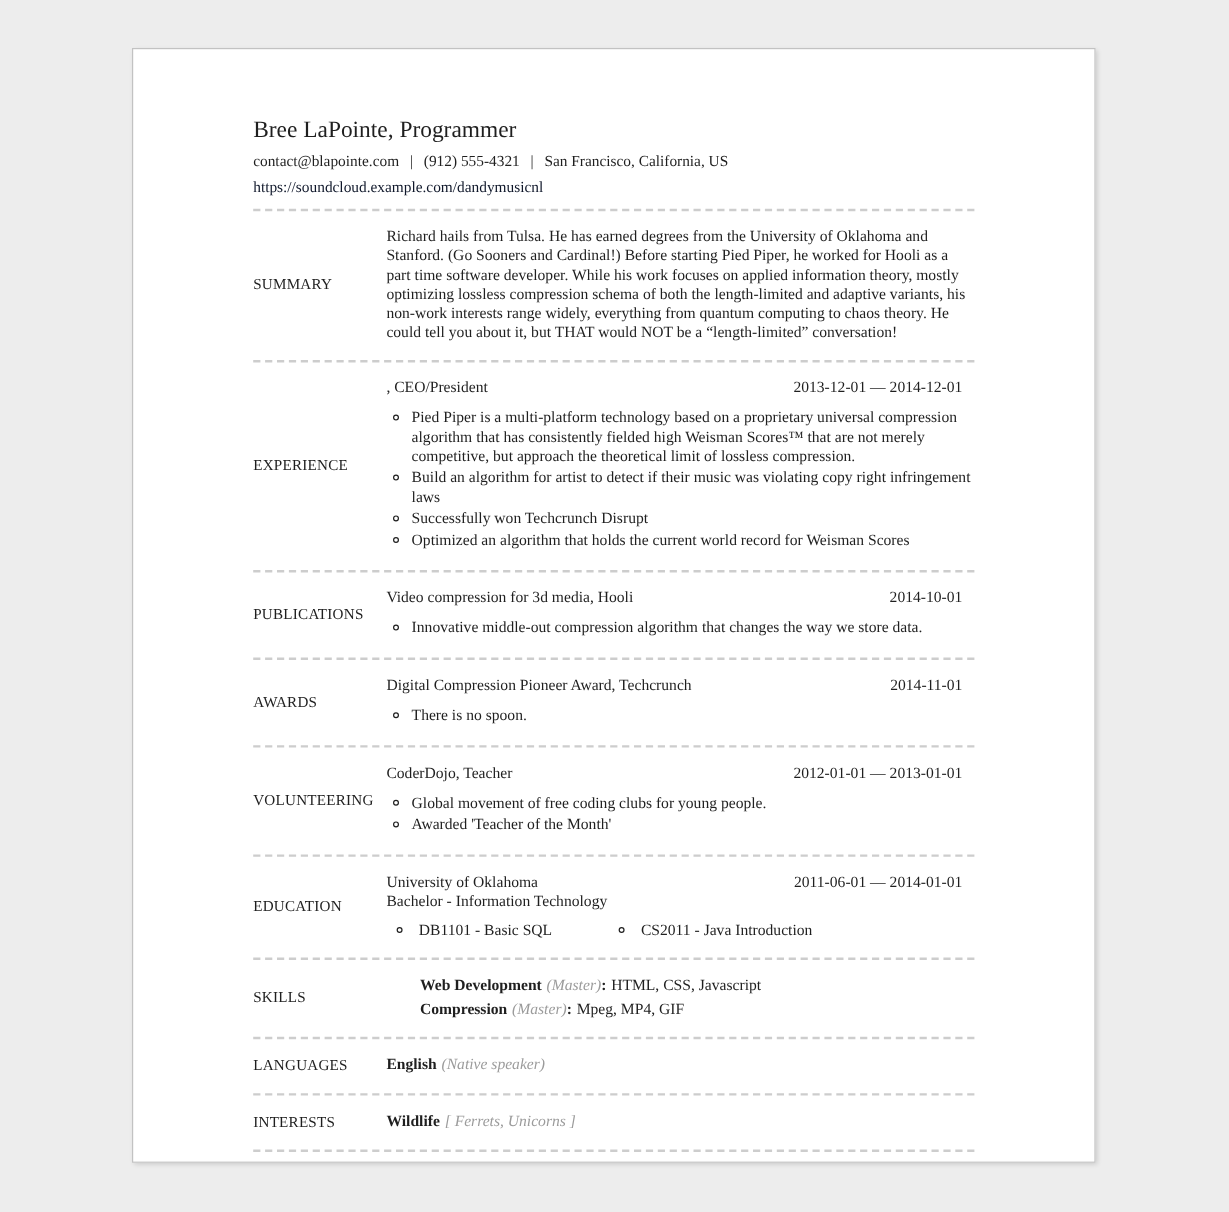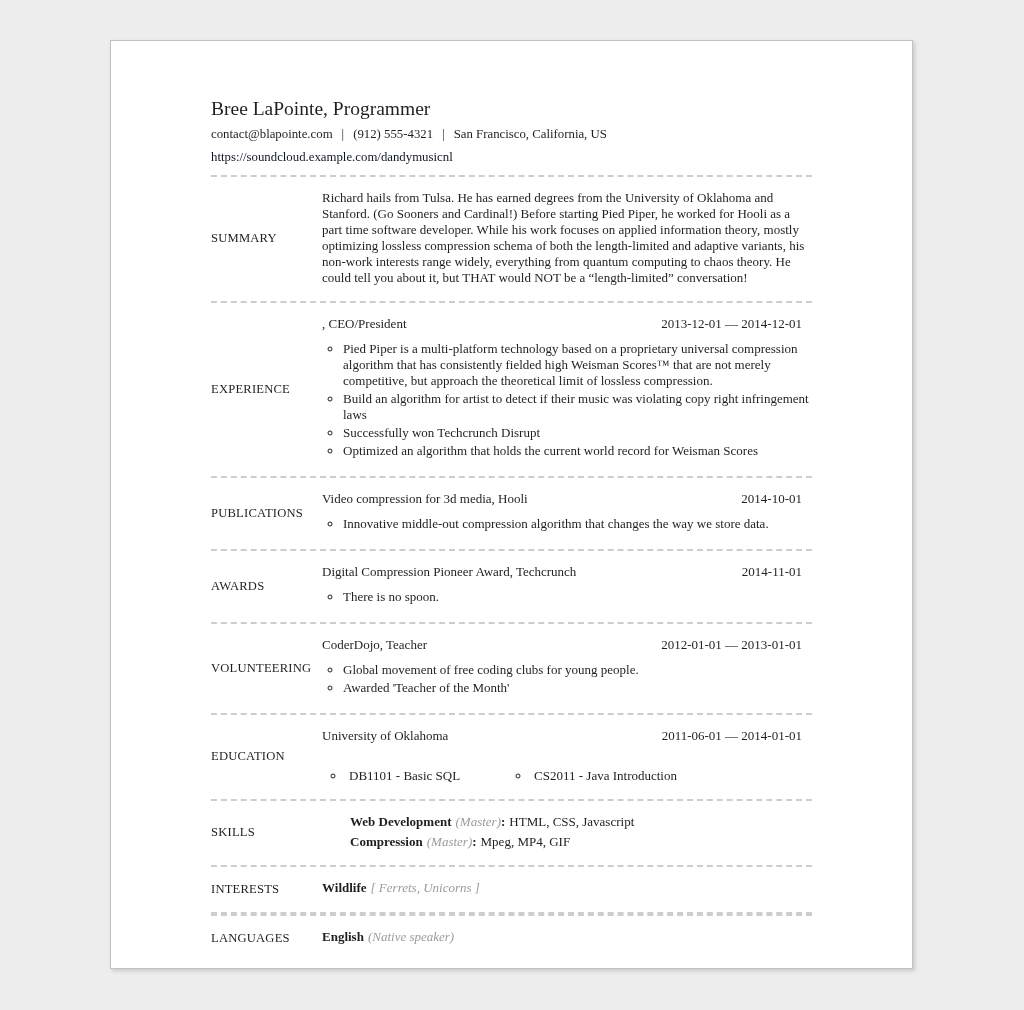--- a/index.html
+++ b/index.html
@@ -67,21 +67,21 @@
     padding-left: 21px;
     list-style-type: circle;
   }
   ul.bullets li { margin-bottom: 2px; }
   ul.bullets.courses {
     display: flex;
     flex-direction: row;
     gap: 56px;
     list-style-position: inside;
     padding-left: 9px;
-    margin-top: 24px;
+    margin-top: 8px;
   }
   ul.bullets.courses li { margin-bottom: 0; }
   .skill-line { margin-bottom: 4px; margin-left: 28px; }
   .skill-line:last-child { margin-bottom: 0; }
   .b { font-weight: bold; }
   .muted-italic { font-style: italic; color: #9b9b9b; }
   .sp { display: inline-block; width: 4px; }
 </style>
 </head>
 <body>
@@ -159,46 +159,47 @@
     </div>
   </section>
 
   <section class="sec">
     <div class="sec-label">EDUCATION</div>
     <div class="sec-body">
       <div class="entry-head">
         <span class="entry-title">University of Oklahoma</span>
         <span class="entry-date">2011-06-01 — 2014-01-01</span>
       </div>
+      <div class="degree-line">Bachelor - Information Technology</div>
       <ul class="bullets courses">
         <li>DB1101 - Basic SQL</li>
         <li>CS2011 - Java Introduction</li>
       </ul>
     </div>
   </section>
 
   <section class="sec">
     <div class="sec-label">SKILLS</div>
     <div class="sec-body">
       <div class="skill-line">
         <span class="b">Web Development</span><span class="sp"></span><span class="muted-italic">(Master)</span><span class="b">:</span><span class="sp"></span><span>HTML, CSS, Javascript</span>
       </div>
       <div class="skill-line">
         <span class="b">Compression</span><span class="sp"></span><span class="muted-italic">(Master)</span><span class="b">:</span><span class="sp"></span><span>Mpeg, MP4, GIF</span>
       </div>
     </div>
   </section>
 
+  <section class="sec">
+    <div class="sec-label">LANGUAGES</div>
+    <div class="sec-body">
+      <span class="b">English</span><span class="sp"></span><span class="muted-italic">(Native speaker)</span>
+    </div>
+  </section>
+
   <section class="sec last">
     <div class="sec-label">INTERESTS</div>
     <div class="sec-body">
       <span class="b">Wildlife</span><span class="sp"></span><span class="muted-italic">[ Ferrets, Unicorns ]</span>
     </div>
   </section>
 
-  <section class="sec">
-    <div class="sec-label">LANGUAGES</div>
-    <div class="sec-body">
-      <span class="b">English</span><span class="sp"></span><span class="muted-italic">(Native speaker)</span>
-    </div>
-  </section>
-
 </div>
 
 </body></html>

